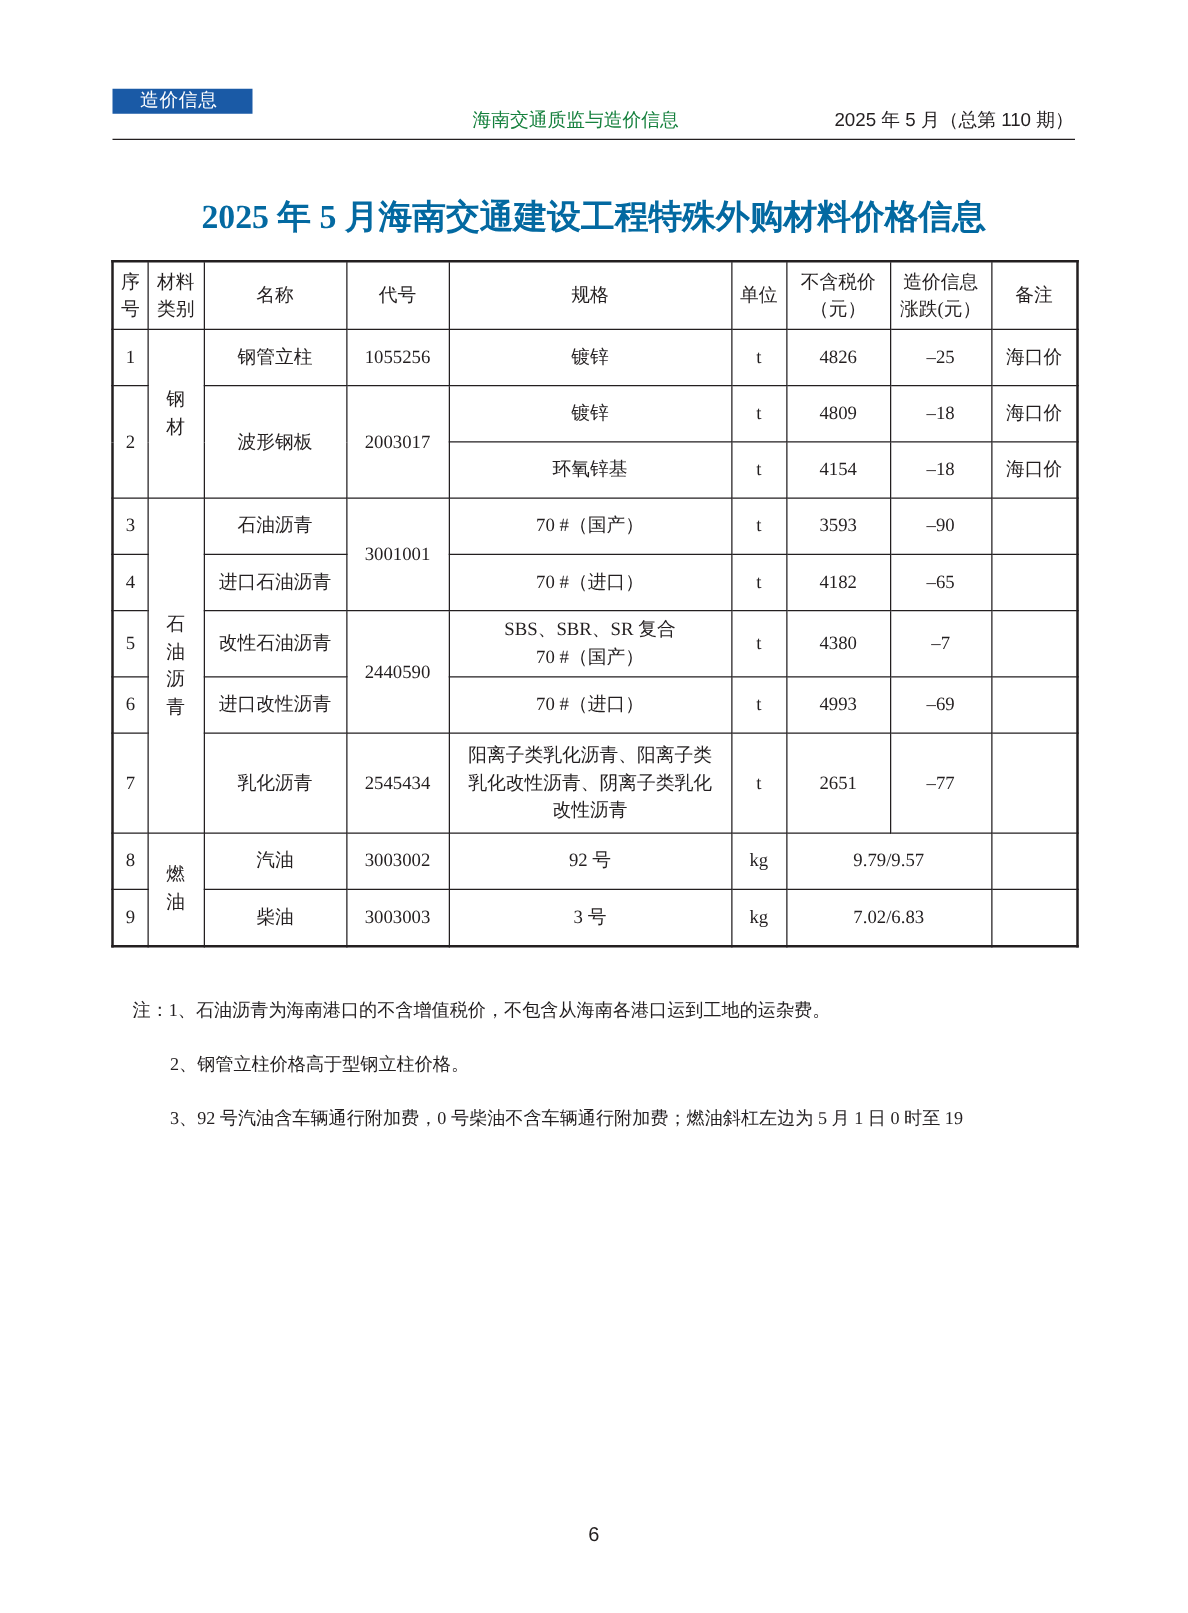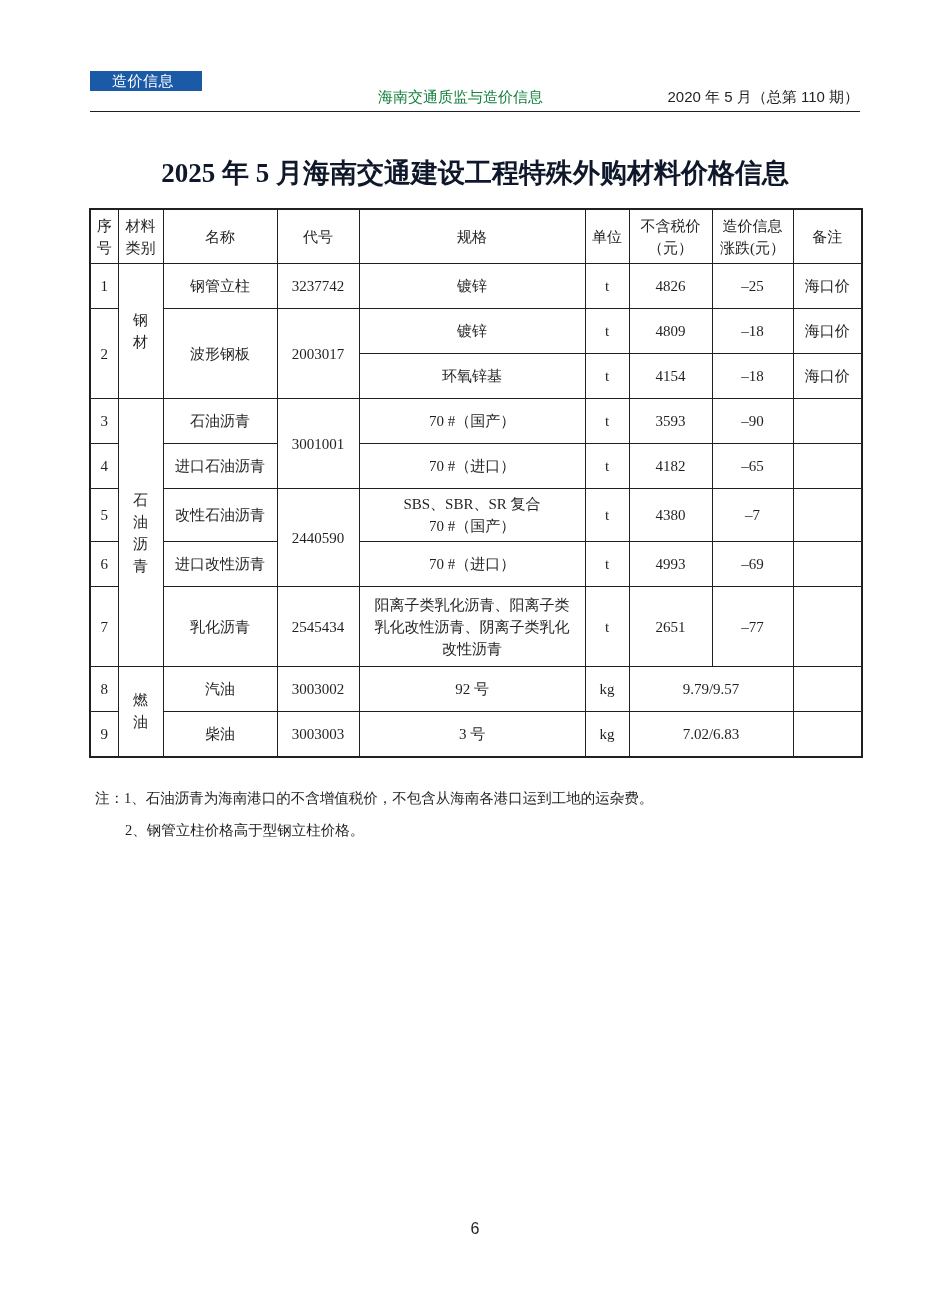--- a/index.html
+++ b/index.html
@@ -1,39 +1,39 @@
 <!DOCTYPE html>
 <html><head>
 <meta charset="utf-8">
 <style>
   html, body { margin: 0; padding: 0; background: #ffffff; }
   body { width: 950px; height: 1290px; position: relative; font-family: "Liberation Serif", "DejaVu Serif", serif; color: #231f20; overflow: hidden; }
   .hdr-tag { position: absolute; left: 90px; top: 71px; width: 112px; height: 20px; background: #1a5aa6; color: #ffffff; font-family: "Liberation Sans", "DejaVu Sans", sans-serif; font-size: 15px; line-height: 20px; padding-left: 22px; box-sizing: border-box; letter-spacing: 0.5px; }
   .hdr-center { position: absolute; left: 378px; top: 86px; font-family: "Liberation Sans", "DejaVu Sans", sans-serif; font-size: 15px; line-height: 22px; color: #15803d; }
   .hdr-right { position: absolute; right: 91px; top: 86px; font-family: "Liberation Sans", "DejaVu Sans", sans-serif; font-size: 15px; line-height: 22px; color: #231f20; }
   .hdr-rule { position: absolute; left: 90px; top: 111px; width: 770px; height: 1px; background: #231f20; }
-  .title { position: absolute; left: 0; width: 950px; top: 153px; text-align: center; font-family: "Liberation Serif", "DejaVu Serif", serif; font-weight: bold; font-size: 27px; color: #0f172a; line-height: 40px; }
+  .title { position: absolute; left: 0; width: 950px; top: 153px; text-align: center; font-family: "Liberation Serif", "DejaVu Serif", serif; font-weight: bold; font-size: 27px; color: #0369a1; line-height: 40px; }
   table.price { position: absolute; left: 89px; top: 208px; width: 772px; border-collapse: collapse; border: 2px solid #231f20; font-size: 15px; table-layout: fixed; }
   table.price td, table.price th { border: 1px solid #231f20; text-align: center; vertical-align: middle; padding: 0 2px; font-weight: normal; line-height: 22px; }
   table.price th { height: 53px; }
   .rh1 { height: 45px; }
   .rh-spec { height: 53px; }
   .rh-tall { height: 80px; }
   .vert { line-height: 26px; }
   .notes { position: absolute; left: 90px; top: 780px; width: 775px; font-size: 14.5px; line-height: 27px; color: #231f20; }
-  .notes p { margin: 5px; }
+  .notes p { margin: 16px; }
   .notes .indent { padding-left: 30px; }
   .page-num { position: absolute; left: 0; width: 950px; top: 1220px; text-align: center; font-family: "Liberation Sans", "DejaVu Sans", sans-serif; font-size: 16px; color: #231f20; }
 </style>
 </head>
 <body>
 
 <div class="hdr-tag">造价信息</div>
 <div class="hdr-center">海南交通质监与造价信息</div>
-<div class="hdr-right">2020 年 5 月（总第 110 期）</div>
+<div class="hdr-right">2025 年 5 月（总第 110 期）</div>
 <div class="hdr-rule"></div>
 
 <div class="title">2025 年 5 月海南交通建设工程特殊外购材料价格信息</div>
 
 <table class="price">
   <colgroup>
     <col style="width:28px">
       <col style="width:45px">
       <col style="width:114px">
       <col style="width:82px">
@@ -53,21 +53,21 @@
     <th>单位</th>
     <th><span>不含税价</span><br><span>（元）</span></th>
     <th><span>造价信息</span><br><span>涨跌(元）</span></th>
     <th>备注</th>
   </tr>
 
   <tr class="rh1">
     <td>1</td>
     <td rowspan="3" class="vert"><span>钢</span><br><span>材</span></td>
     <td>钢管立柱</td>
-    <td>3237742</td>
+    <td>1055256</td>
     <td>镀锌</td>
     <td>t</td>
     <td>4826</td>
     <td>–25</td>
     <td>海口价</td>
   </tr>
 
   <tr class="rh1">
     <td rowspan="2">2</td>
     <td rowspan="2">波形钢板</td>
@@ -160,15 +160,16 @@
     <td>kg</td>
     <td colspan="2">7.02/6.83</td>
     <td></td>
   </tr>
 </tbody>
   </table>
 
 <div class="notes">
   <p>注：1、石油沥青为海南港口的不含增值税价，不包含从海南各港口运到工地的运杂费。</p>
   <p class="indent">2、钢管立柱价格高于型钢立柱价格。</p>
+  <p class="indent">3、92 号汽油含车辆通行附加费，0 号柴油不含车辆通行附加费；燃油斜杠左边为 5 月 1 日 0 时至 19</p>
 </div>
 
 <div class="page-num">6</div>
 
 </body></html>

